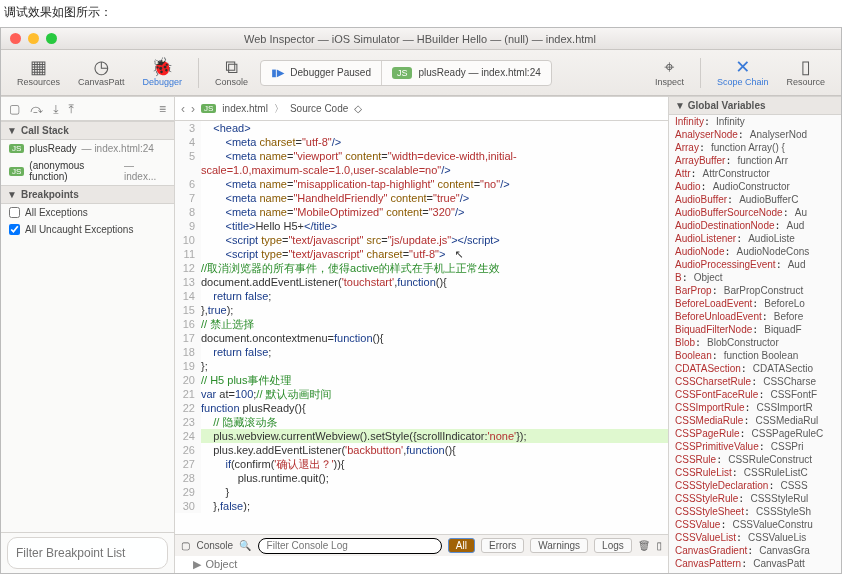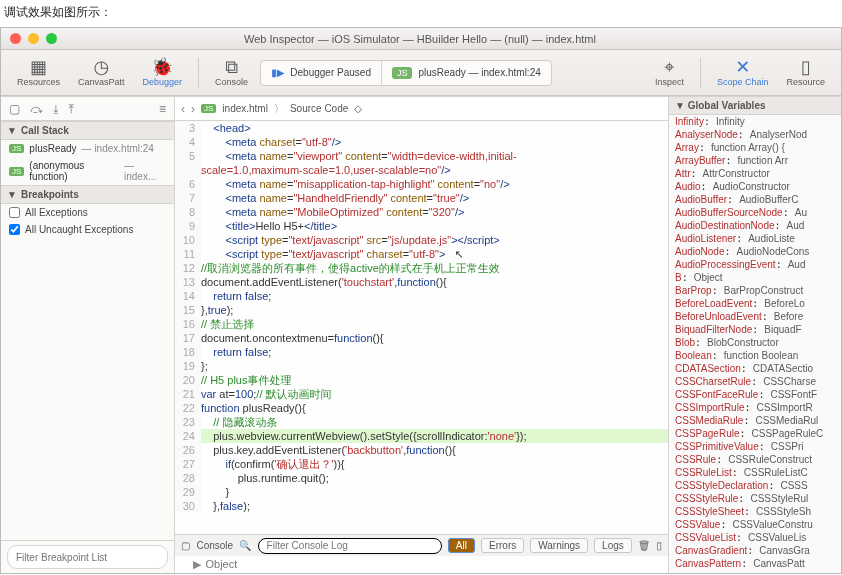--- a/index.html
+++ b/index.html
@@ -25,21 +25,21 @@
 .left{width:174px;border-right:1px solid #d5d3d0;display:flex;flex-direction:column;background:#fafaf9}
 .lbar{height:24px;border-bottom:1px solid #d5d3d0;display:flex;align-items:center;gap:10px;padding:0 8px;color:#7a7a7a;font-size:12px}
 .secthdr{background:#eae7e4;border-top:1px solid #d5d3d0;border-bottom:1px solid #d5d3d0;font-size:10px;font-weight:600;color:#555;padding:3px 6px;display:flex;align-items:center;gap:4px}
 .row{display:flex;align-items:center;gap:5px;padding:3px 8px;font-size:10px;color:#444}
 .row .fbadge{background:#6bb05d;color:#fff;font-size:8px;border-radius:2px;padding:0 3px}
 .row .fn{color:#333}
 .row .loc{color:#8a8a8a}
 .row input[type=checkbox]{width:11px;height:11px}
 .spacer{flex:1}
 .filterrow{border-top:1px solid #d5d3d0;padding:4px 6px}
-.filterinput{width:100%;border:1px solid #d8d5d2;border-radius:10px;height:24px;font-size:10px;padding:0 8px;color:#888;background:#feffff}
+.filterinput{width:100%;border:1px solid #d8d5d2;border-radius:10px;height:32px;font-size:12px;padding:0 8px;color:#888;background:#feffff}
 .center{flex:1;display:flex;flex-direction:column;min-width:0;border-right:1px solid #d5d3d0}
 .crumb{height:24px;border-bottom:1px solid #d5d3d0;display:flex;align-items:center;gap:6px;padding:0 6px;font-size:10px;color:#555}
 .crumb .nav{color:#888;font-size:12px}
 .crumb .fbadge{background:#6bb05d;color:#fff;font-size:8px;border-radius:2px;padding:0 3px}
 .code{flex:1;overflow:hidden;background:#fefefe;font-family:Menlo,Consolas,monospace;font-size:11px;line-height:14px}
 .cl{display:flex}
 .gut{width:26px;text-align:right;color:#aaa;padding-right:6px;user-select:none;background:#fafafa}
 .src{white-space:pre;flex:1;color:#333}
 .hl{background:#dff8cf}
 .kw{color:#1a3c8a}.tag{color:#1a3c8a}.attr{color:#8a5a00}.str{color:#b33030}.cm{color:#2a8c2a}.num{color:#1a3c8a}

